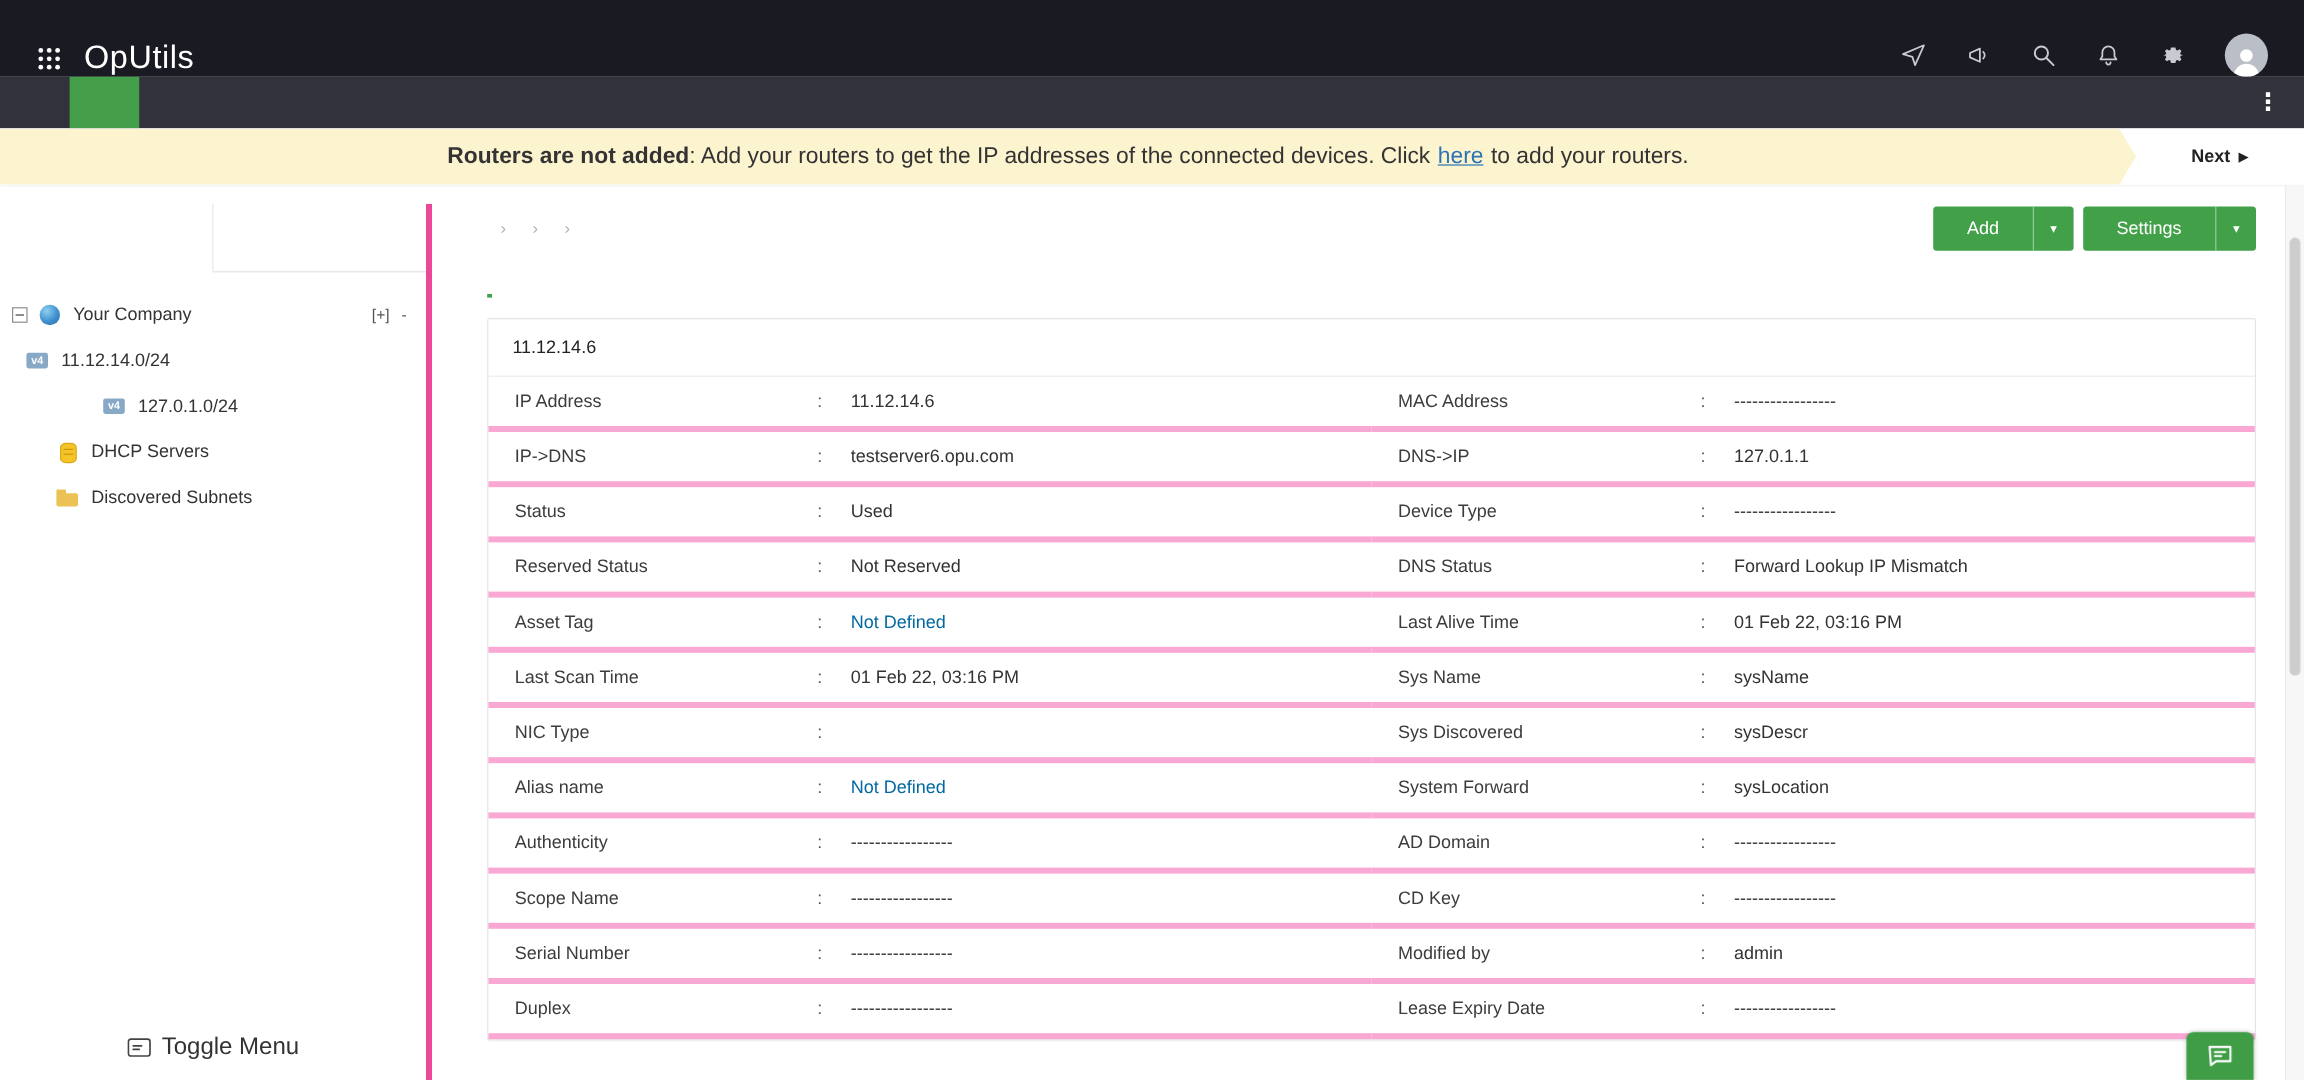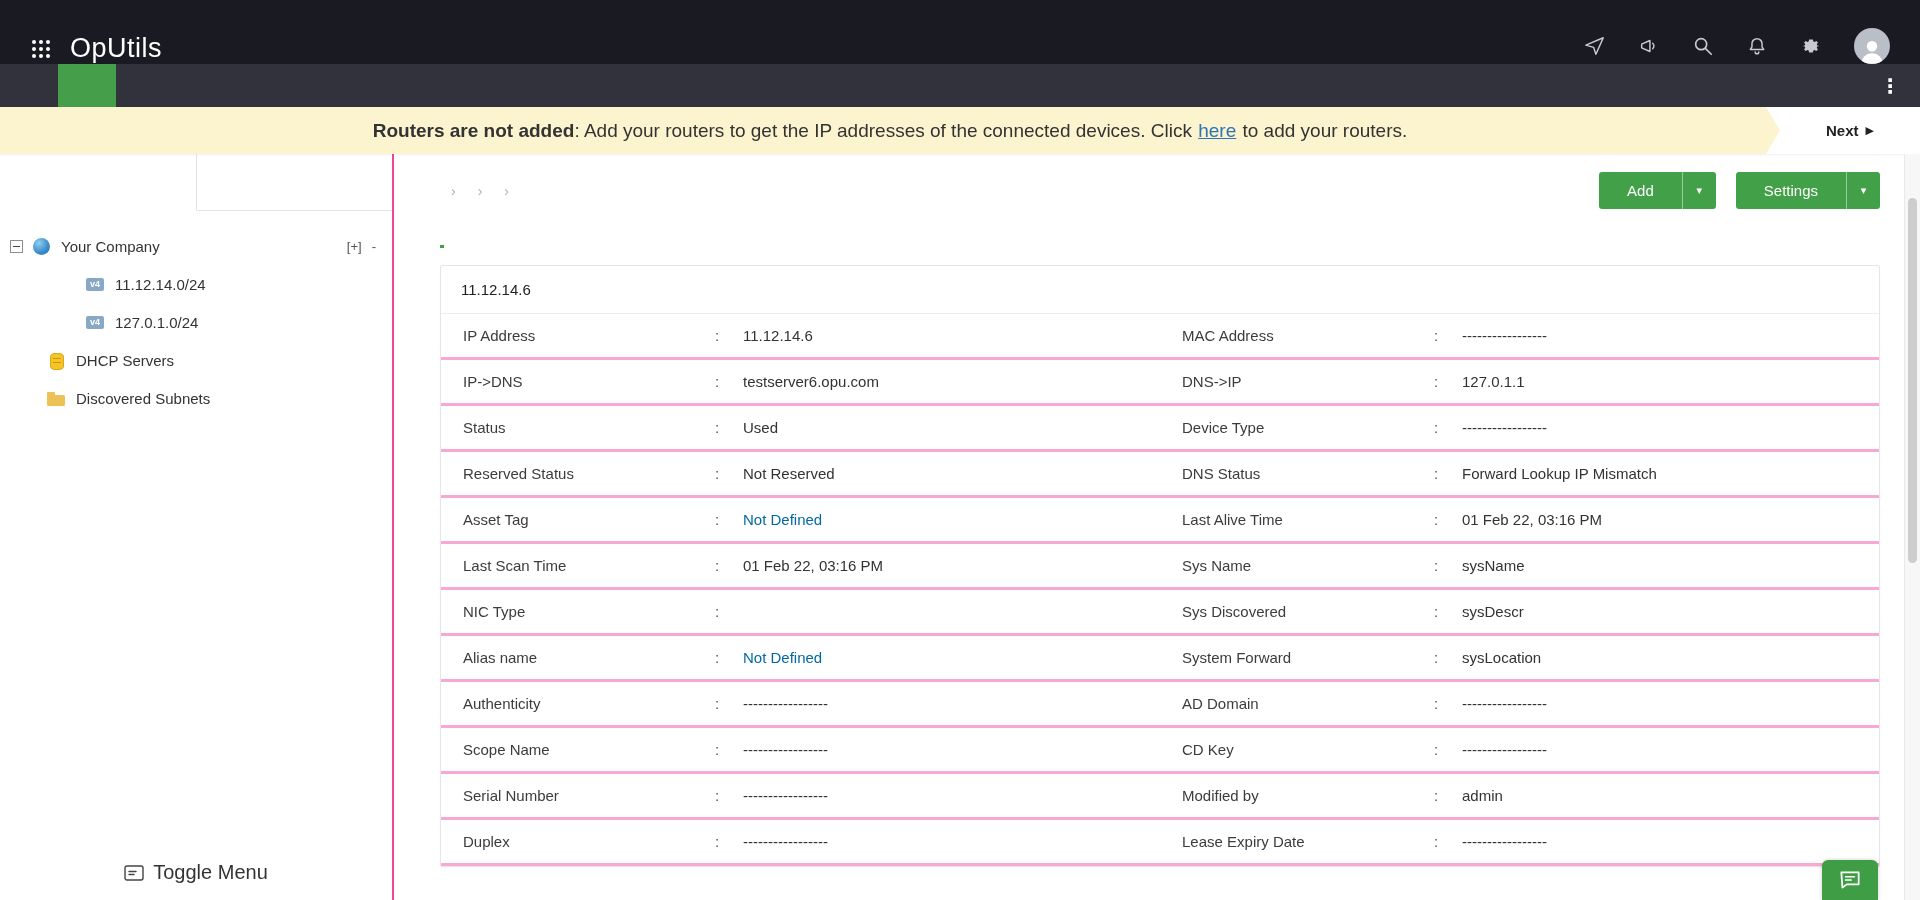--- a/index.html
+++ b/index.html
@@ -33,22 +33,22 @@
   .banner-yellow b { font-weight:700; }
   .banner-link { color:#2e75b5; text-decoration:underline; cursor:pointer; margin:0 1px; }
   .banner-next { width:140px; display:flex; align-items:center; justify-content:center;
     gap:7px; color:#222; font-size:15px; font-weight:600; cursor:pointer; }
   .next-arrow { font-size:11px; }
 
   
   .content { display:flex; height:746px; }
 
   
-  .sidebar { width:394px; flex:none; border-right:2px solid #ec4899; background:#fff;
-    position:relative; }
+  .sidebar { width:360px; flex:none; border-right:5px solid #ec4899; background:#fff;
+    position:relative;margin-top:16px; }
   .side-tabs { display:flex; height:57px; }
   .side-tab { flex:1; display:flex; align-items:center; justify-content:center;
     font-size:15px; color:#555; border-bottom:1px solid #e3e3e3; cursor:pointer; background:#fff; }
   .side-tab:first-child { border-right:1px solid #e3e3e3; }
   .side-tab.active { border-bottom-color:transparent; color:#222; font-weight:600; }
 
   .tree { list-style:none; padding:16px 0 0 0; }
   .tree-row { display:flex; align-items:center; height:38px; font-size:15px; color:#333;
     cursor:pointer; }
   .tree-expander { width:13px; height:13px; border:1px solid #8f8f8f; background:#fff;
@@ -84,40 +84,40 @@
     cursor:pointer; }
 
   
   .main { flex:1; padding:0 40px 0 46px; position:relative; background:#fff; }
   .main-header { display:flex; align-items:center; margin-top:14px; height:44px; }
   .breadcrumb { flex:1; display:flex; align-items:center; font-size:15px; flex-wrap:nowrap; }
   .crumb { color:#3b79b8; cursor:pointer; white-space:nowrap; }
   .crumb.active { color:#333; cursor:default; }
   .crumb::after { content:"›"; color:#b0b0b0; margin:0 11px; font-size:14px; }
   .breadcrumb .crumb:last-of-type::after { content:none; }
-  .header-buttons { display:flex; gap:20px; }
+  .header-buttons { display:flex; gap:8px; }
   .btn-split { display:flex; background:#41a048; color:#fff; border-radius:3px;
     height:37px; overflow:hidden; }
   .btn-main { padding:0 28px; display:flex; align-items:center; font-size:15px; cursor:pointer; }
   .btn-caret { width:34px; border-left:1px solid rgba(255,255,255,.45); display:flex;
     align-items:center; justify-content:center; font-size:11px; cursor:pointer; }
 
   .main-tabs { display:flex; gap:30px; margin-top:12px; }
   .main-tab { padding:10px 2px 11px; font-size:15px; color:#444; cursor:pointer;
     border-bottom:3px solid transparent; }
   .main-tab.active { color:#222; border-bottom-color:#41a048; }
 
   .panel { margin-top:17px; background:#fff; border:1px solid #e5e5e5; border-radius:2px;
     box-shadow:0 1px 2px rgba(0,0,0,.03); }
   .panel-title { padding:15px 20px; font-size:15px; color:#222;
     border-bottom:1px solid #ececec; }
   .details { display:flex; }
   .details-col { flex:1; min-width:0; }
   .detail-row { display:flex; align-items:center; height:46px;
-    border-bottom:3px solid #f9a8d4; padding-left:22px; font-size:15px; }
+    border-bottom:5px solid #f9a8d4; padding-left:22px; font-size:15px; }
   .detail-label { width:252px; flex:none; color:#3c3c3c; }
   .detail-colon { width:28px; flex:none; color:#555; }
   .detail-value { color:#333; white-space:nowrap; overflow:hidden; text-overflow:ellipsis; }
   .detail-row.linked .detail-value { color:#0369a1; cursor:pointer; }
 
   
   .scrollbar { position:fixed; right:0; top:154px; bottom:0; width:16px; background:#f7f7f7;
     border-left:1px solid #e9e9e9; z-index:5; }
   .scroll-thumb { position:absolute; top:44px; left:3px; width:9px; height:365px;
     background:#cdcdcd; border-radius:5px; }
@@ -223,21 +223,21 @@
     <ul class="tree">
       <li class="tree-row" style="padding-left: 10px;">
           <span class="tree-expander"></span>
           <span class="tree-icon tree-icon-globe"></span>
           <span class="tree-label">Your Company</span>
           <span class="tree-controls">
             <span class="tree-ctrl">[+]</span>
             <span class="tree-ctrl">-</span>
           </span>
         </li>
-        <li class="tree-row" style="padding-left: 64px;">
+        <li class="tree-row" style="">
           <span class="tree-expander" style="visibility: hidden;"></span>
           <span class="tree-icon tree-icon-v4"></span>
           <span class="tree-label">11.12.14.0/24</span>
           <span class="tree-controls">
             <span class="tree-ctrl"></span>
             <span class="tree-ctrl"></span>
           </span>
         </li>
         <li class="tree-row" style="padding-left: 64px;">
           <span class="tree-expander" style="visibility: hidden;"></span>

